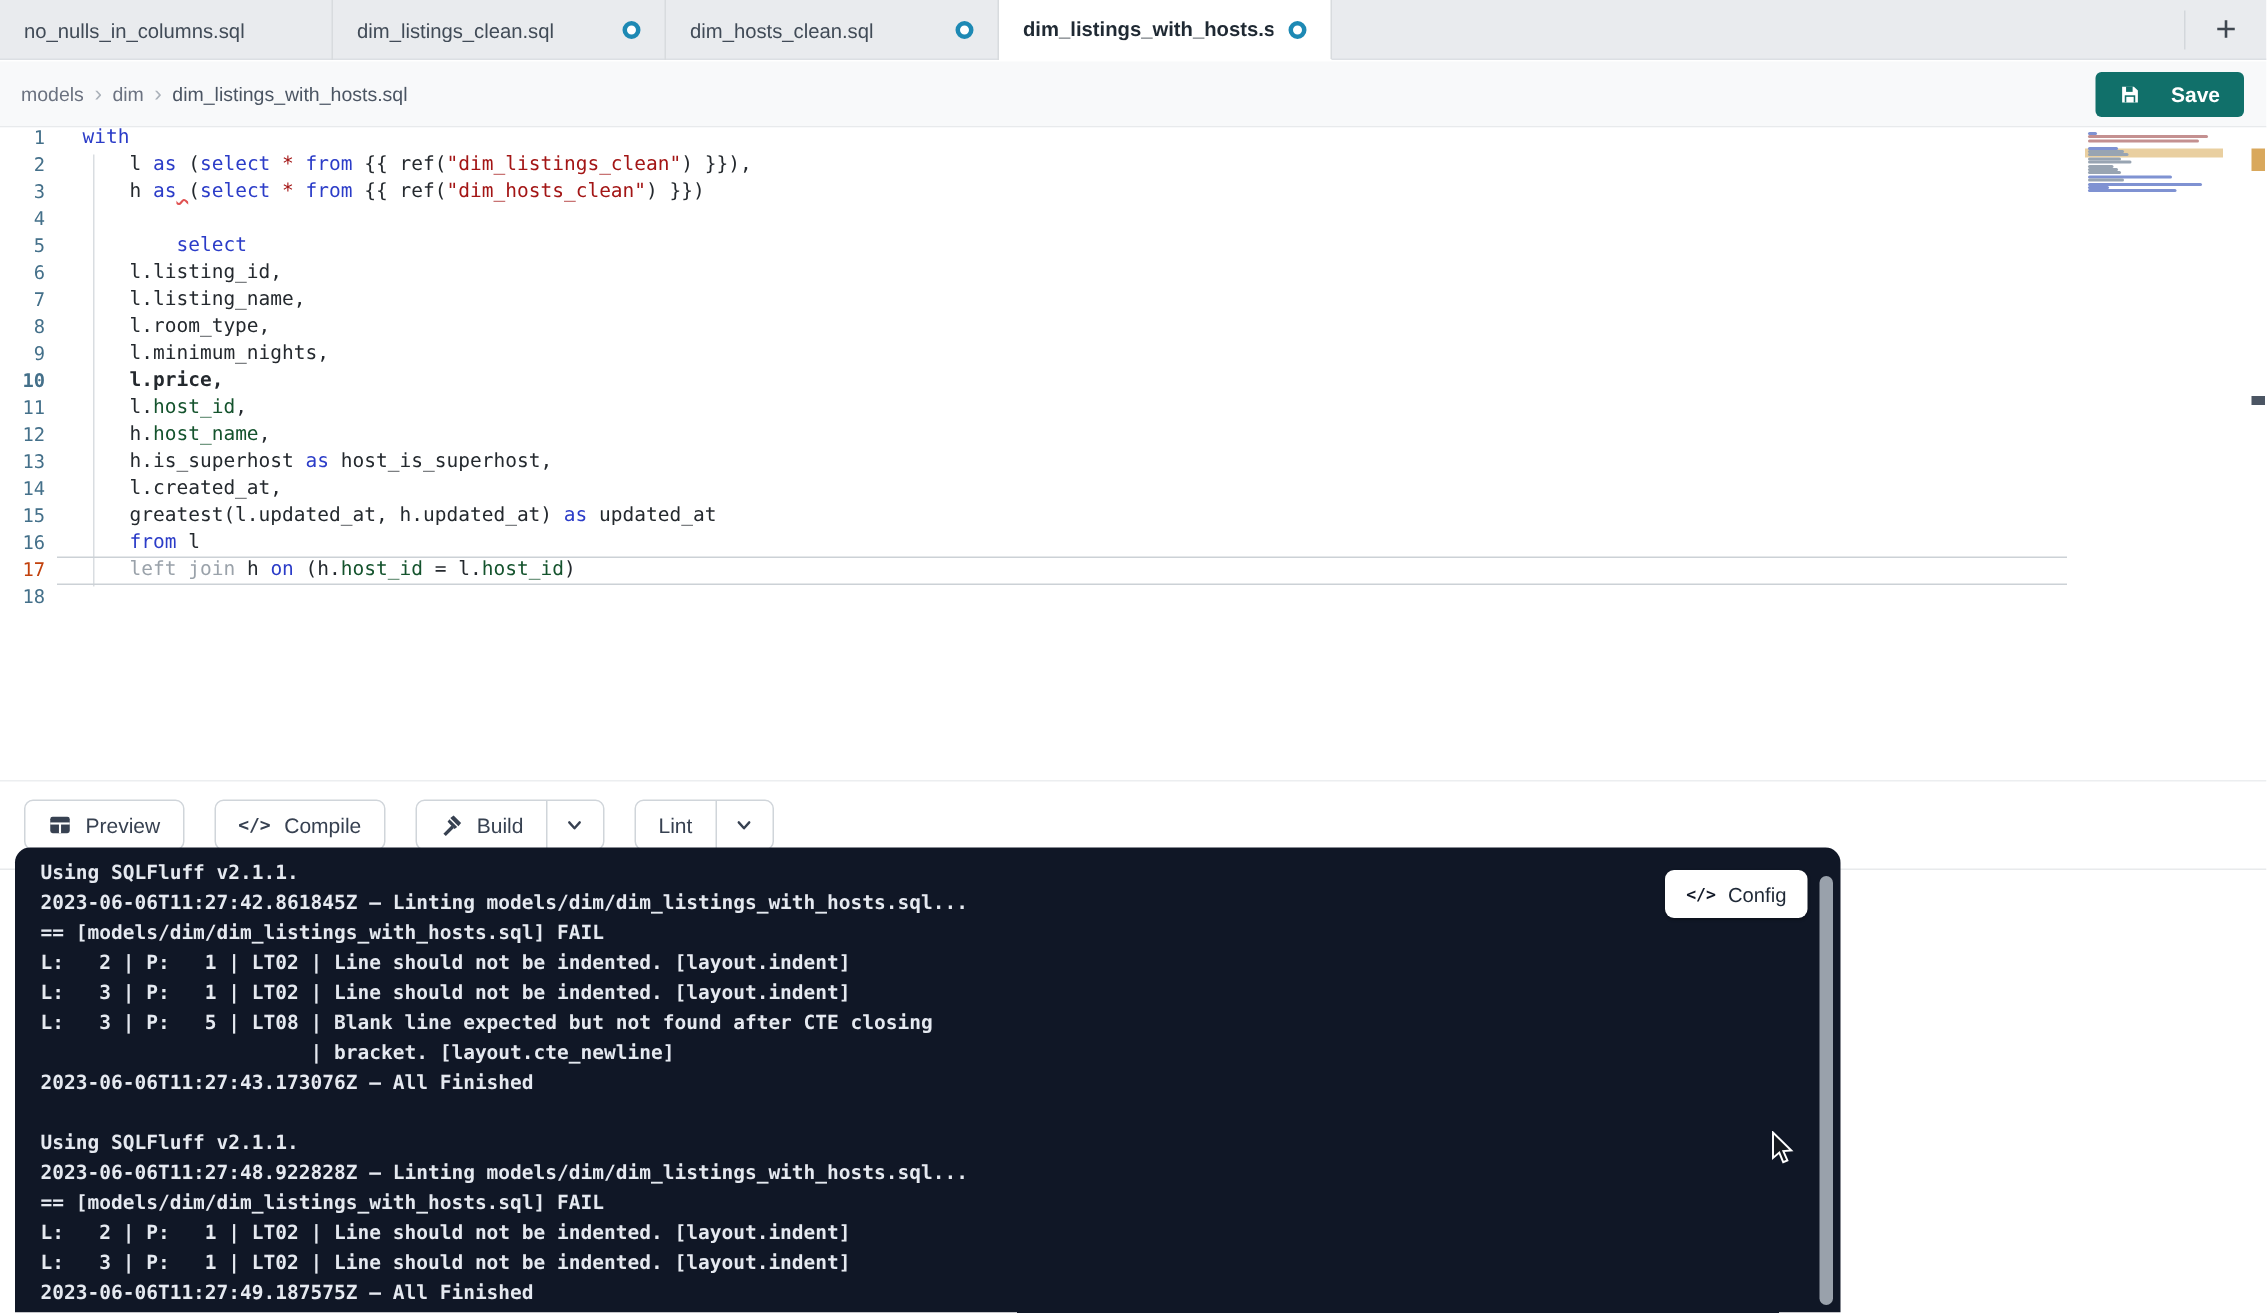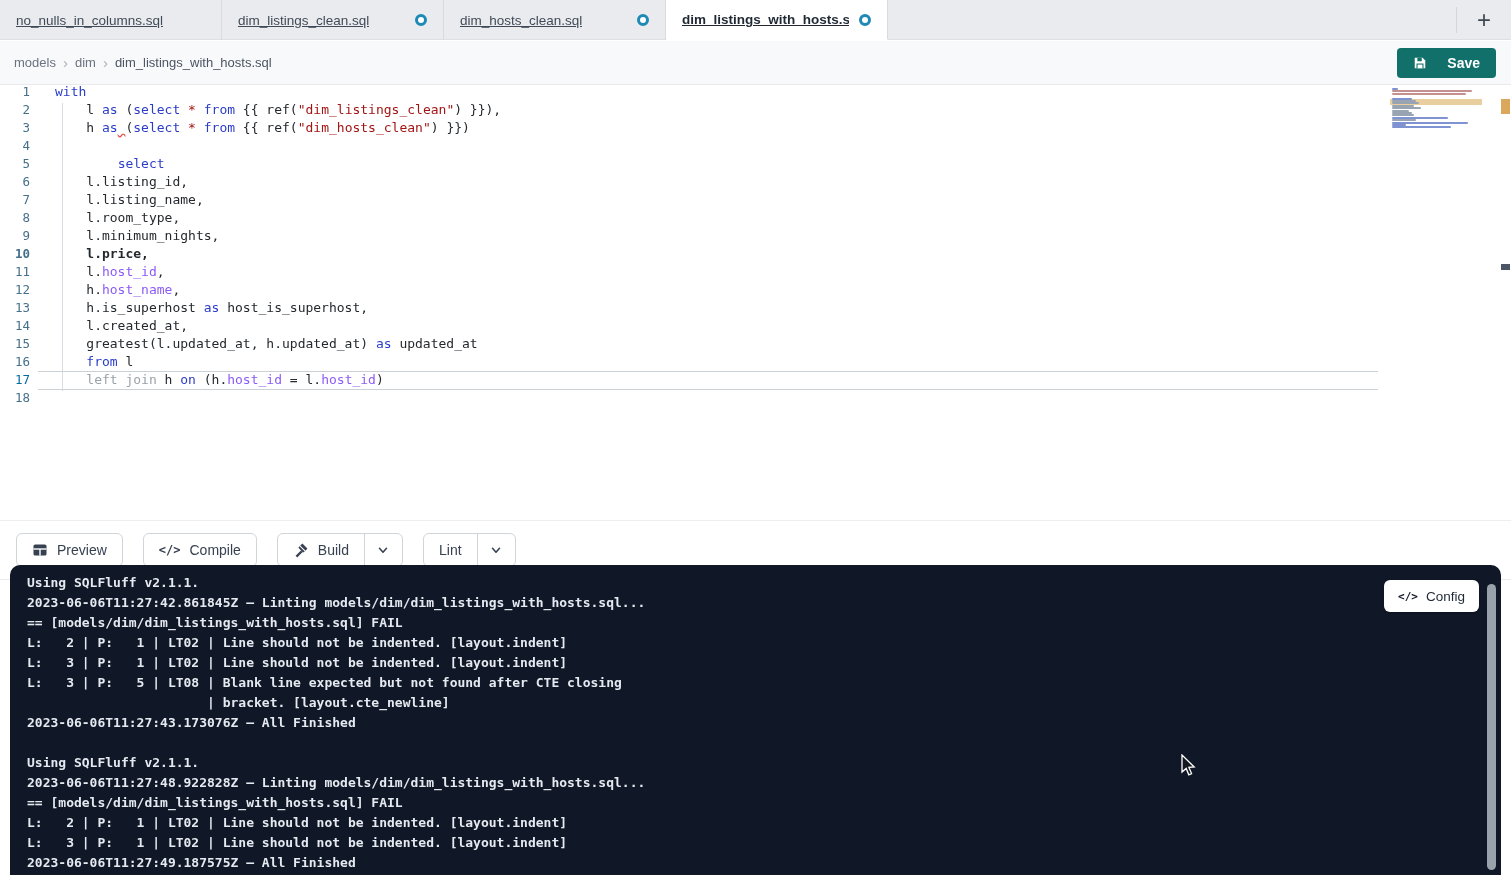--- a/index.html
+++ b/index.html
@@ -6,21 +6,21 @@
   html,body { width:1511px; height:875px; overflow:hidden; background:#ffffff;
               font-family:"Liberation Sans", sans-serif; }
   #app { position:relative; width:1511px; height:875px; background:#fff; }
 
   
   #tabbar { position:absolute; left:0; top:0; width:1511px; height:40px;
             background:#e9ebee; display:flex; border-bottom:1px solid #dcdfe3; }
   .tab { width:222px; height:40px; display:flex; align-items:center; justify-content:space-between;
          padding:0 16px; border-right:1px solid #d8dbde; cursor:pointer; }
   .tab .tab-label { font-size:13.5px; color:#414b57; font-weight:500; white-space:nowrap;
-                    overflow:hidden;text-decoration:underline; }
+                    overflow:hidden; }
   .tab.active { background:#ffffff; border-bottom:1px solid #ffffff; margin-bottom:-1px; }
   .tab.active .tab-label { color:#1f2933; font-weight:700; }
   .dirty-dot { flex:0 0 auto; width:12px; height:12px; border-radius:50%;
                border:3.5px solid #1d89b4; background:#fff; margin-left:10px; }
   #tabbar-spacer { flex:1; }
   #newtab-divider { width:1px; height:26px; background:#d3d7db; align-self:center; }
   #newtab-btn { width:54px; height:40px; display:flex; align-items:center; justify-content:center;
                 font-size:24px; font-weight:400; color:#3f4750; cursor:pointer; }
 
   
@@ -32,27 +32,27 @@
   .crumb-sep { font-size:15px; color:#aab1b9; margin:0 7px; line-height:1; }
   #save-btn { position:absolute; right:15px; top:7px; height:30px; padding:0 16px;
               background:#11706a; border-radius:4px; display:flex; align-items:center; gap:20px;
               color:#fff; font-size:14px; font-weight:700; cursor:pointer; }
 
   
   #editor { position:absolute; left:0; top:85px; width:1511px; height:420px; background:#fff; }
   .code-line { position:absolute; left:0; height:18px; line-height:18px; white-space:nowrap; }
   .ln { position:absolute; left:0; width:30px; text-align:right;
         font-family:"DejaVu Sans Mono", monospace; font-size:12.5px; color:#44708a; }
-  .ln.active { color:#0369a1; }
+  .ln.active { color:#c2410c; }
   .code-text { position:absolute; left:55px; font-family:"DejaVu Sans Mono", monospace;
                font-size:13px; white-space:pre; }
   .tok-kw  { color:#2b3cc8; }
   .tok-str { color:#a31515; }
   .tok-red { color:#a31515; }
-  .tok-mag { color:#8b5cf6; }
+  .tok-mag { color:#14532d; }
   .tok-gray{ color:#9aa2aa; }
   .tok-pl  { color:#24292e; }
   .tok-sq  { text-decoration:underline; text-decoration-style:wavy;
              text-decoration-color:#e05252; text-decoration-skip-ink:none; }
   #indent-guide { position:absolute; left:62px; top:18px; width:1px; height:288px; background:#d9dde1; }
   #active-line-box { position:absolute; left:38px; top:286px; width:1340px; height:19px;
                      border-top:1px solid #ccd1d6; border-bottom:1px solid #ccd1d6; }
   
   #minimap { position:absolute; left:1390px; top:0px; width:92px; height:130px; cursor:pointer; }
   .mm-line { position:absolute; left:2px; height:2px; border-radius:1px; }
@@ -73,21 +73,21 @@
                     font-size:14px; font-weight:500; color:#374151; cursor:pointer; }
   .tb-split .chev { width:38px; display:flex; align-items:center; justify-content:center;
                     border-left:1px solid #d0d5da; cursor:pointer; }
   .icon-code { font-family:"DejaVu Sans Mono", monospace; font-size:12px; font-weight:700; color:#374151; }
   #panel-tabs { display:flex; height:48px; margin-left:42px; gap:38px; align-items:stretch; }
   .panel-tab { display:flex; align-items:center; font-size:20px; color:#374151; cursor:pointer;
                border-bottom:3px solid transparent; padding:0 4px;margin-top:48px; }
   .panel-tab.active { border-bottom-color:#3a4553; }
 
   
-  #terminal { position:absolute; left:10px; top:565px; width:1491px; height:310px;
+  #terminal { position:absolute; left:10px; top:565px; width:1217px; height:310px;
               background:#101726; border-radius:10px 10px 0 0; overflow:hidden; }
   #term-lines { position:absolute; left:17px; top:8px; }
   #term-lines pre { font-family:"DejaVu Sans Mono", monospace; font-size:13px; font-weight:700;
                     color:#e5e9f0; height:20px; line-height:20px; white-space:pre; }
   #config-btn { position:absolute; right:22px; top:15px; height:32px; padding:0 14px;
                 background:#fff; border-radius:6px; display:flex; align-items:center; gap:8px;
                 font-size:13.5px; color:#1f2937; font-weight:500; cursor:pointer;
                 box-shadow:0 1px 2px rgba(0,0,0,.25); }
   #config-btn .icon-code { font-size:11px; color:#111827; }
   #term-scrollbar { position:absolute; right:5px; top:19px; width:9px; height:286px;

